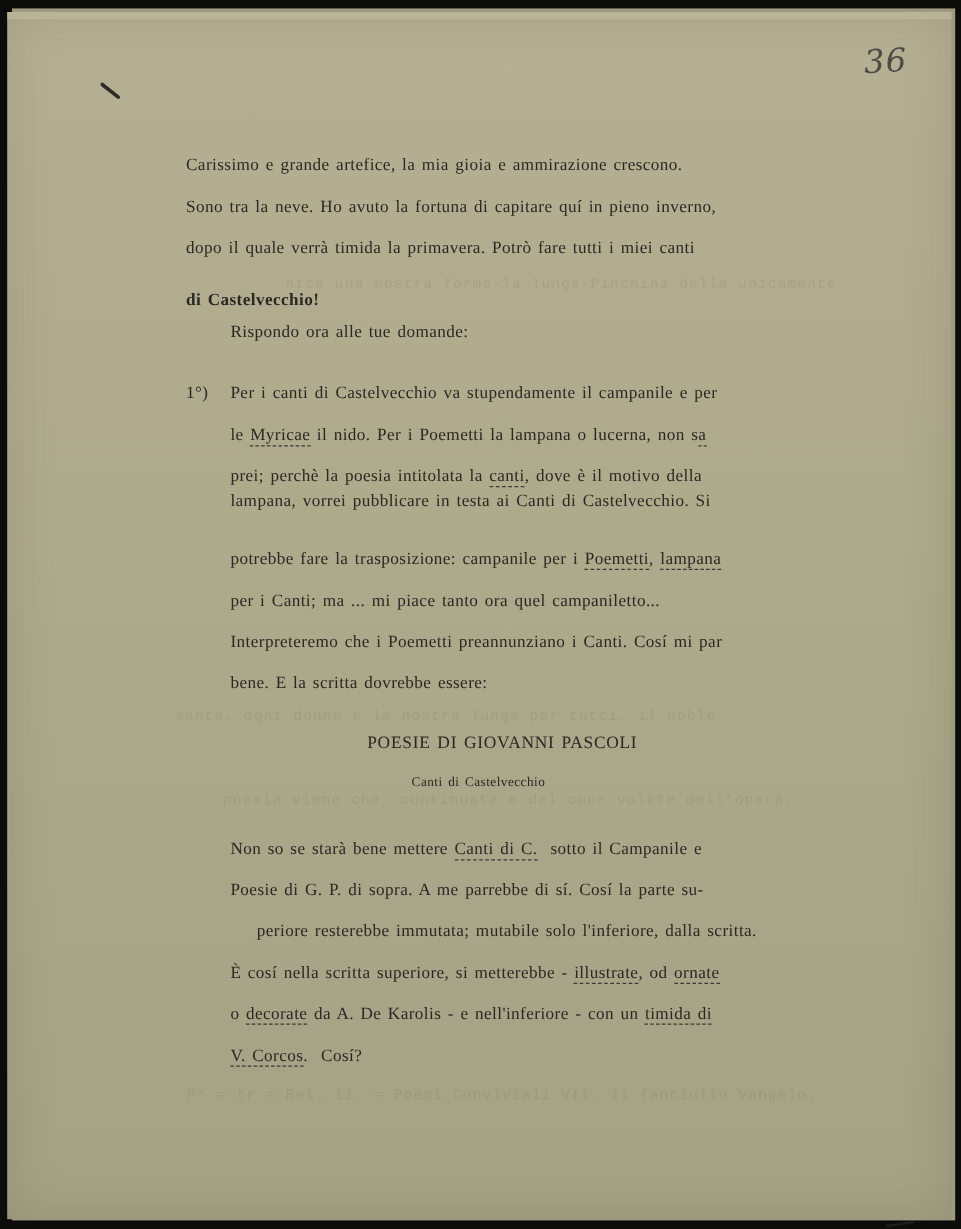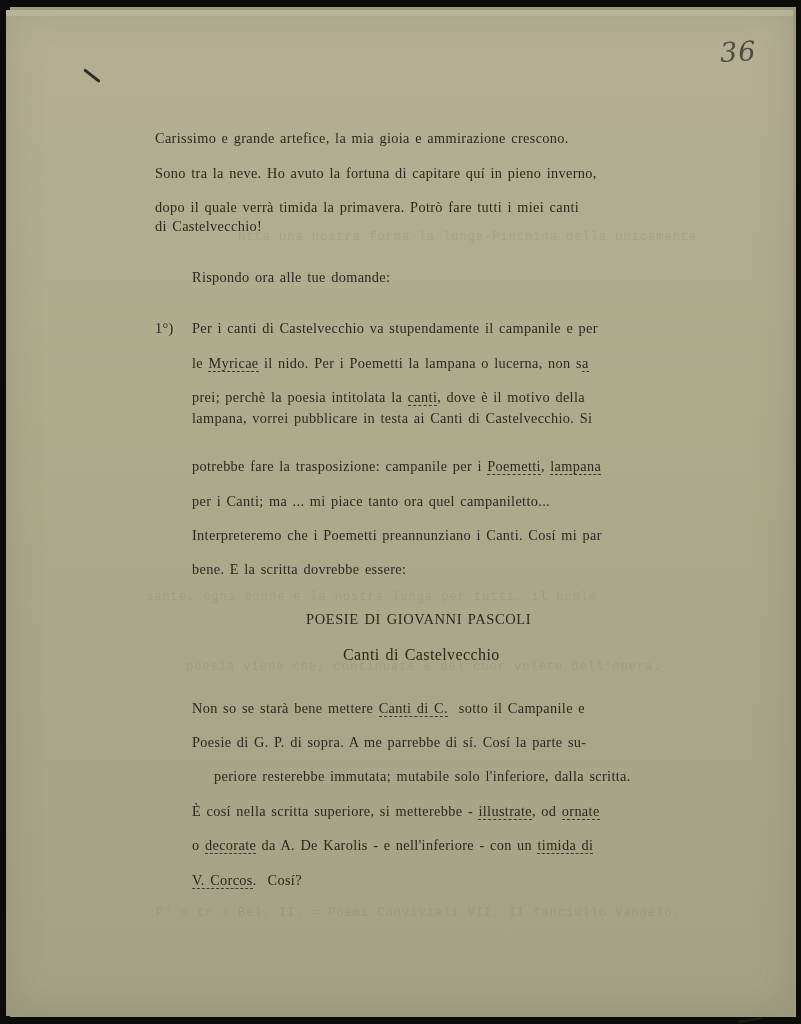--- a/index.html
+++ b/index.html
@@ -123,40 +123,40 @@
 
     <div class="page-number">36</div>
     <div class="pencil-mark"></div>
 
     <div class="body-text">
 
       <div>
         <div class="line" style="top:0;">Carissimo e grande artefice, la mia gioia e ammirazione crescono.</div>
         <div class="line" style="top:35px;">Sono tra la neve. Ho avuto la fortuna di capitare quí in pieno inverno,</div>
         <div class="line" style="top:69px;">dopo il quale verrà timida la primavera. Potrò fare tutti i miei canti</div>
-        <div class="line" style="top:88px;">di Castelvecchio!</div>
+        <div class="line" style="top:112px;font-weight:bold;">di Castelvecchio!</div>
       </div>
 
       <div class="line" style="top:139px; left:37px;">Rispondo ora alle tue domande:</div>
 
       <div>
         <div class="line" style="top:190px; left:0;">1°)</div>
         <div class="line" style="top:190px; left:37px;">Per i canti di Castelvecchio va stupendamente il campanile e per</div>
         <div class="line" style="top:225px; left:37px;"><span>le </span><span class="u">Myricae</span><span> il nido. Per i Poemetti la lampana o lucerna, non s</span><span class="u">a</span></div>
         <div class="line" style="top:259px; left:37px;"><span>prei; perchè la poesia intitolata la </span><span class="u">canti</span><span>, dove è il motivo della</span></div>
         <div class="line" style="top:280px; left:37px;">lampana, vorrei pubblicare in testa ai Canti di Castelvecchio. Si</div>
         <div class="line" style="top:328px; left:37px;"><span>potrebbe fare la trasposizione: campanile per i </span><span class="u">Poemetti</span><span>, </span><span class="u">lampana</span></div>
         <div class="line" style="top:363px; left:37px;">per i Canti; ma ... mi piace tanto ora quel campaniletto...</div>
         <div class="line" style="top:397px; left:37px;">Interpreteremo che i Poemetti preannunziano i Canti. Cosí mi par</div>
         <div class="line" style="top:431px; left:37px;">bene. E la scritta dovrebbe essere:</div>
       </div>
 
       <div>
         <div class="title-line" style="top:483px; left:151px; font-size:14.5px; letter-spacing:0.6px;">POESIE DI GIOVANNI PASCOLI</div>
-        <div class="title-line" style="top:518px; left:188px; font-size:16px;">Canti di Castelvecchio</div>
+        <div class="title-line" style="top:518px; left:188px; font-size:11px;">Canti di Castelvecchio</div>
       </div>
 
       <div>
         <div class="line" style="top:570px; left:37px;"><span>Non so se starà bene mettere </span><span class="u">Canti di C.</span><span style="white-space:pre;">  sotto il Campanile e</span></div>
         <div class="line" style="top:604px; left:37px;">Poesie di G. P. di sopra. A me parrebbe di sí. Cosí la parte su-</div>
         <div class="line" style="top:638px; left:37px;margin-left:22px;">periore resterebbe immutata; mutabile solo l'inferiore, dalla scritta.</div>
         <div class="line" style="top:673px; left:37px;"><span>È cosí nella scritta superiore, si metterebbe - </span><span class="u">illustrate</span><span>, od </span><span class="u">ornate</span></div>
         <div class="line" style="top:707px; left:37px;"><span>o </span><span class="u">decorate</span><span> da A. De Karolis - e nell'inferiore - con un </span><span class="u">timida di</span></div>
         <div class="line" style="top:742px; left:37px;"><span class="u">V. Corcos</span><span style="white-space:pre;">.  Cosí?</span></div>
       </div>

